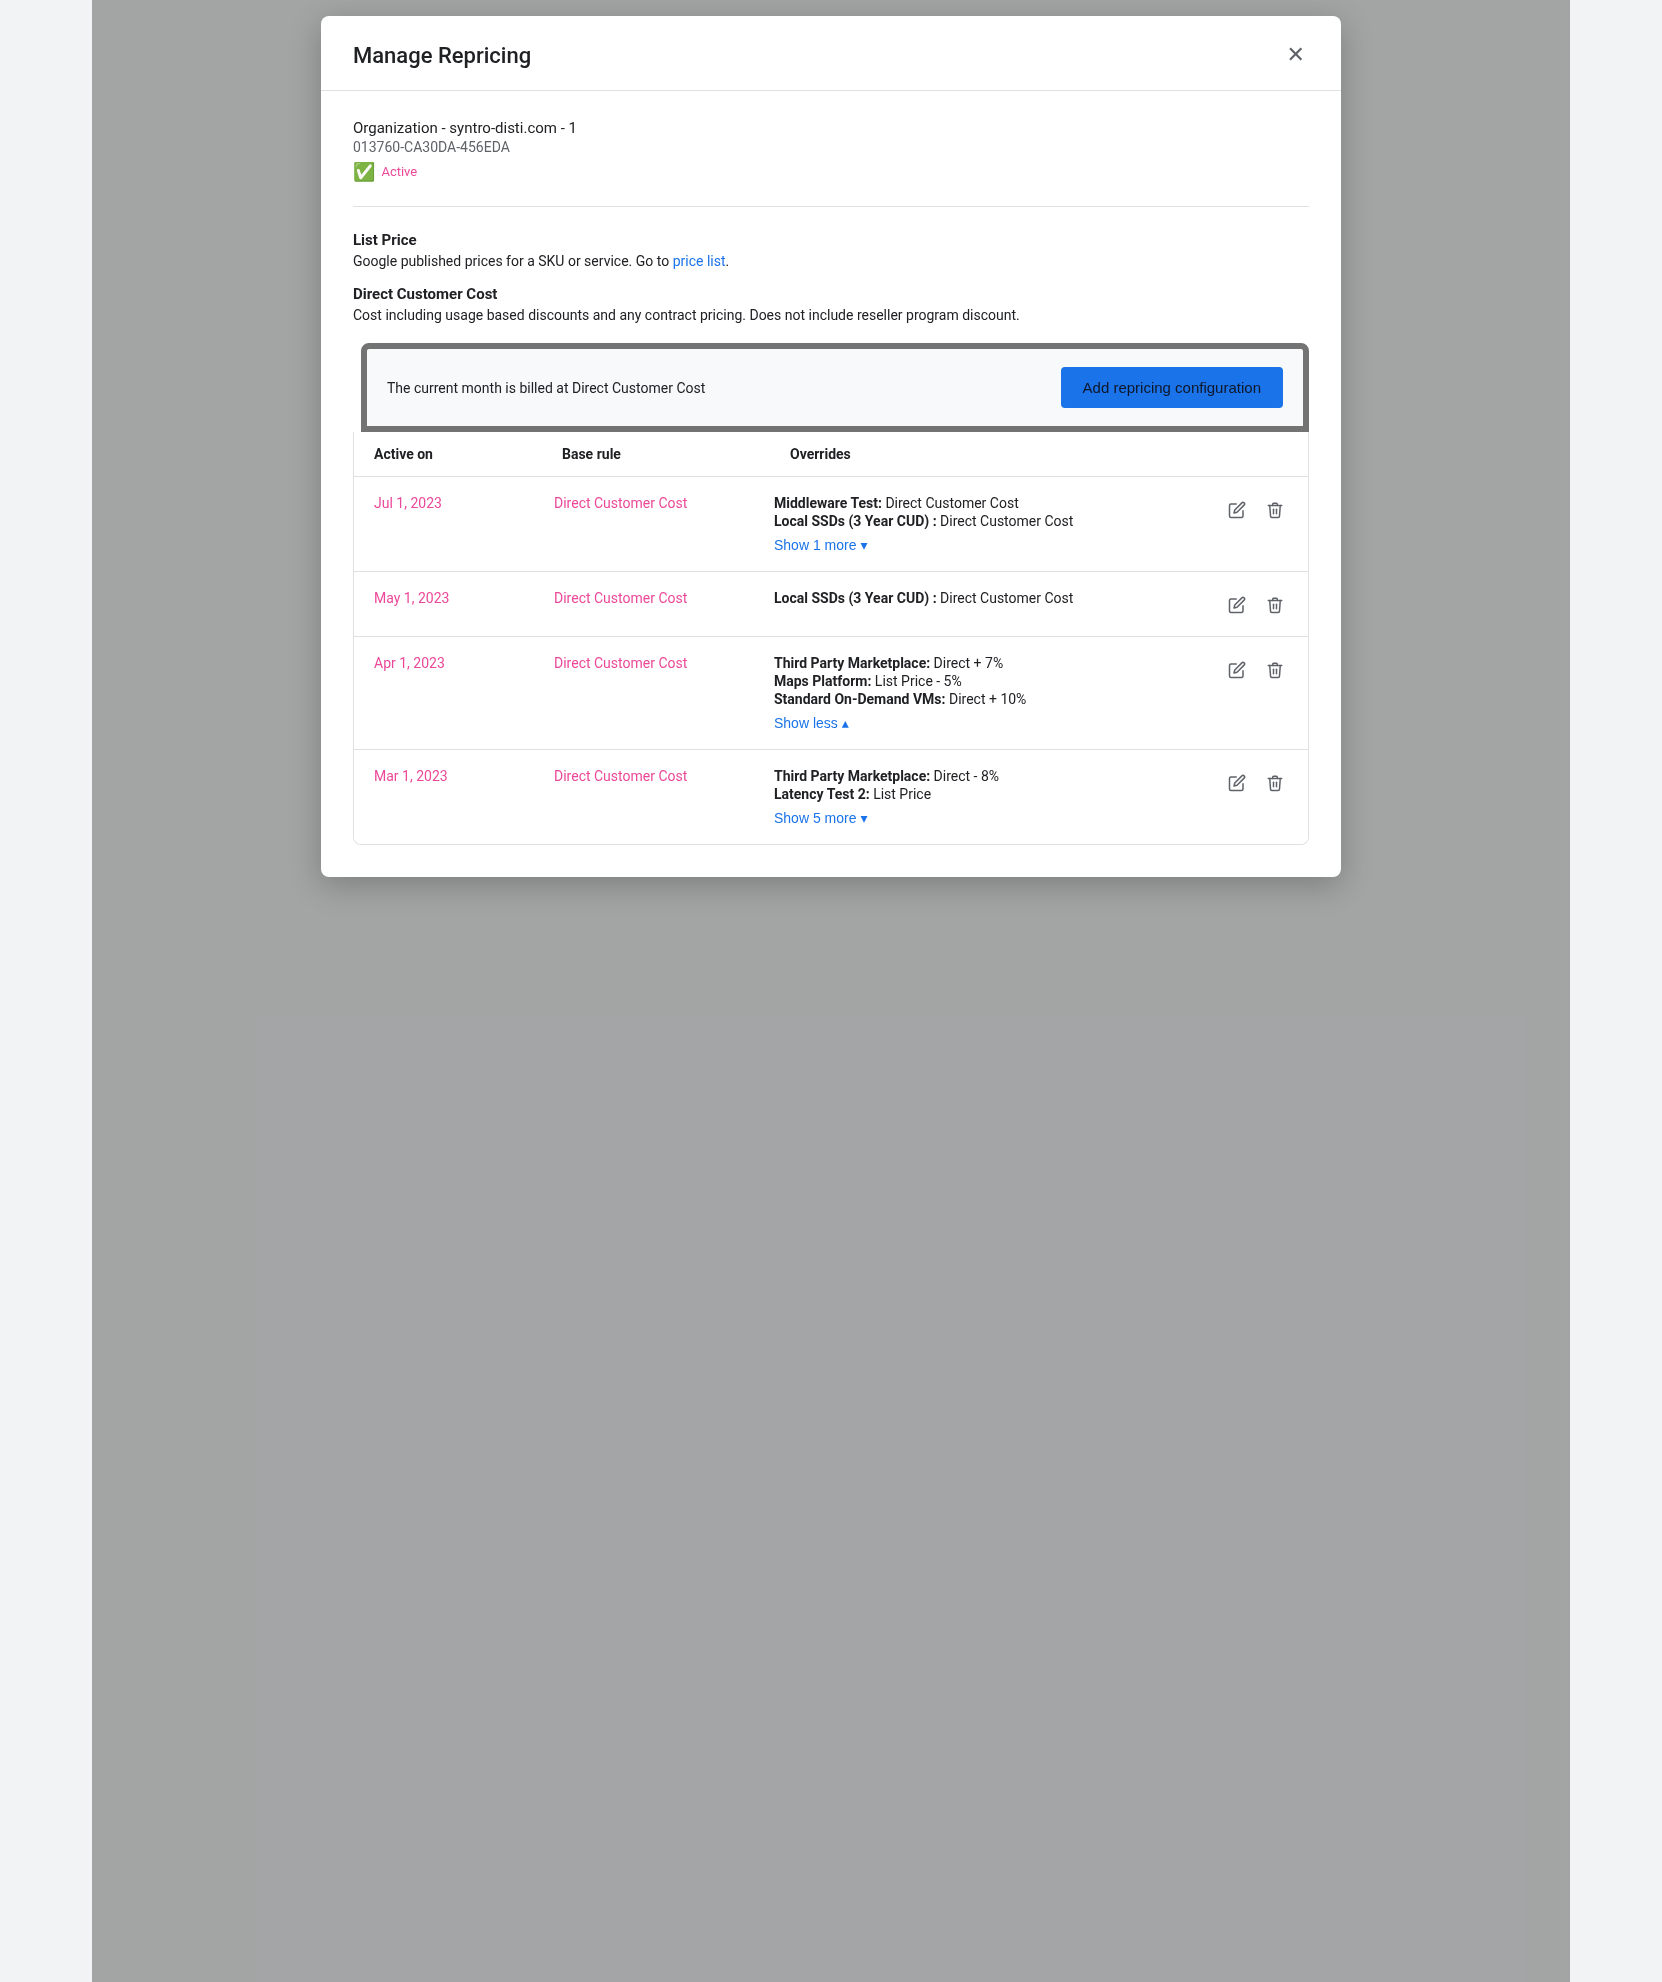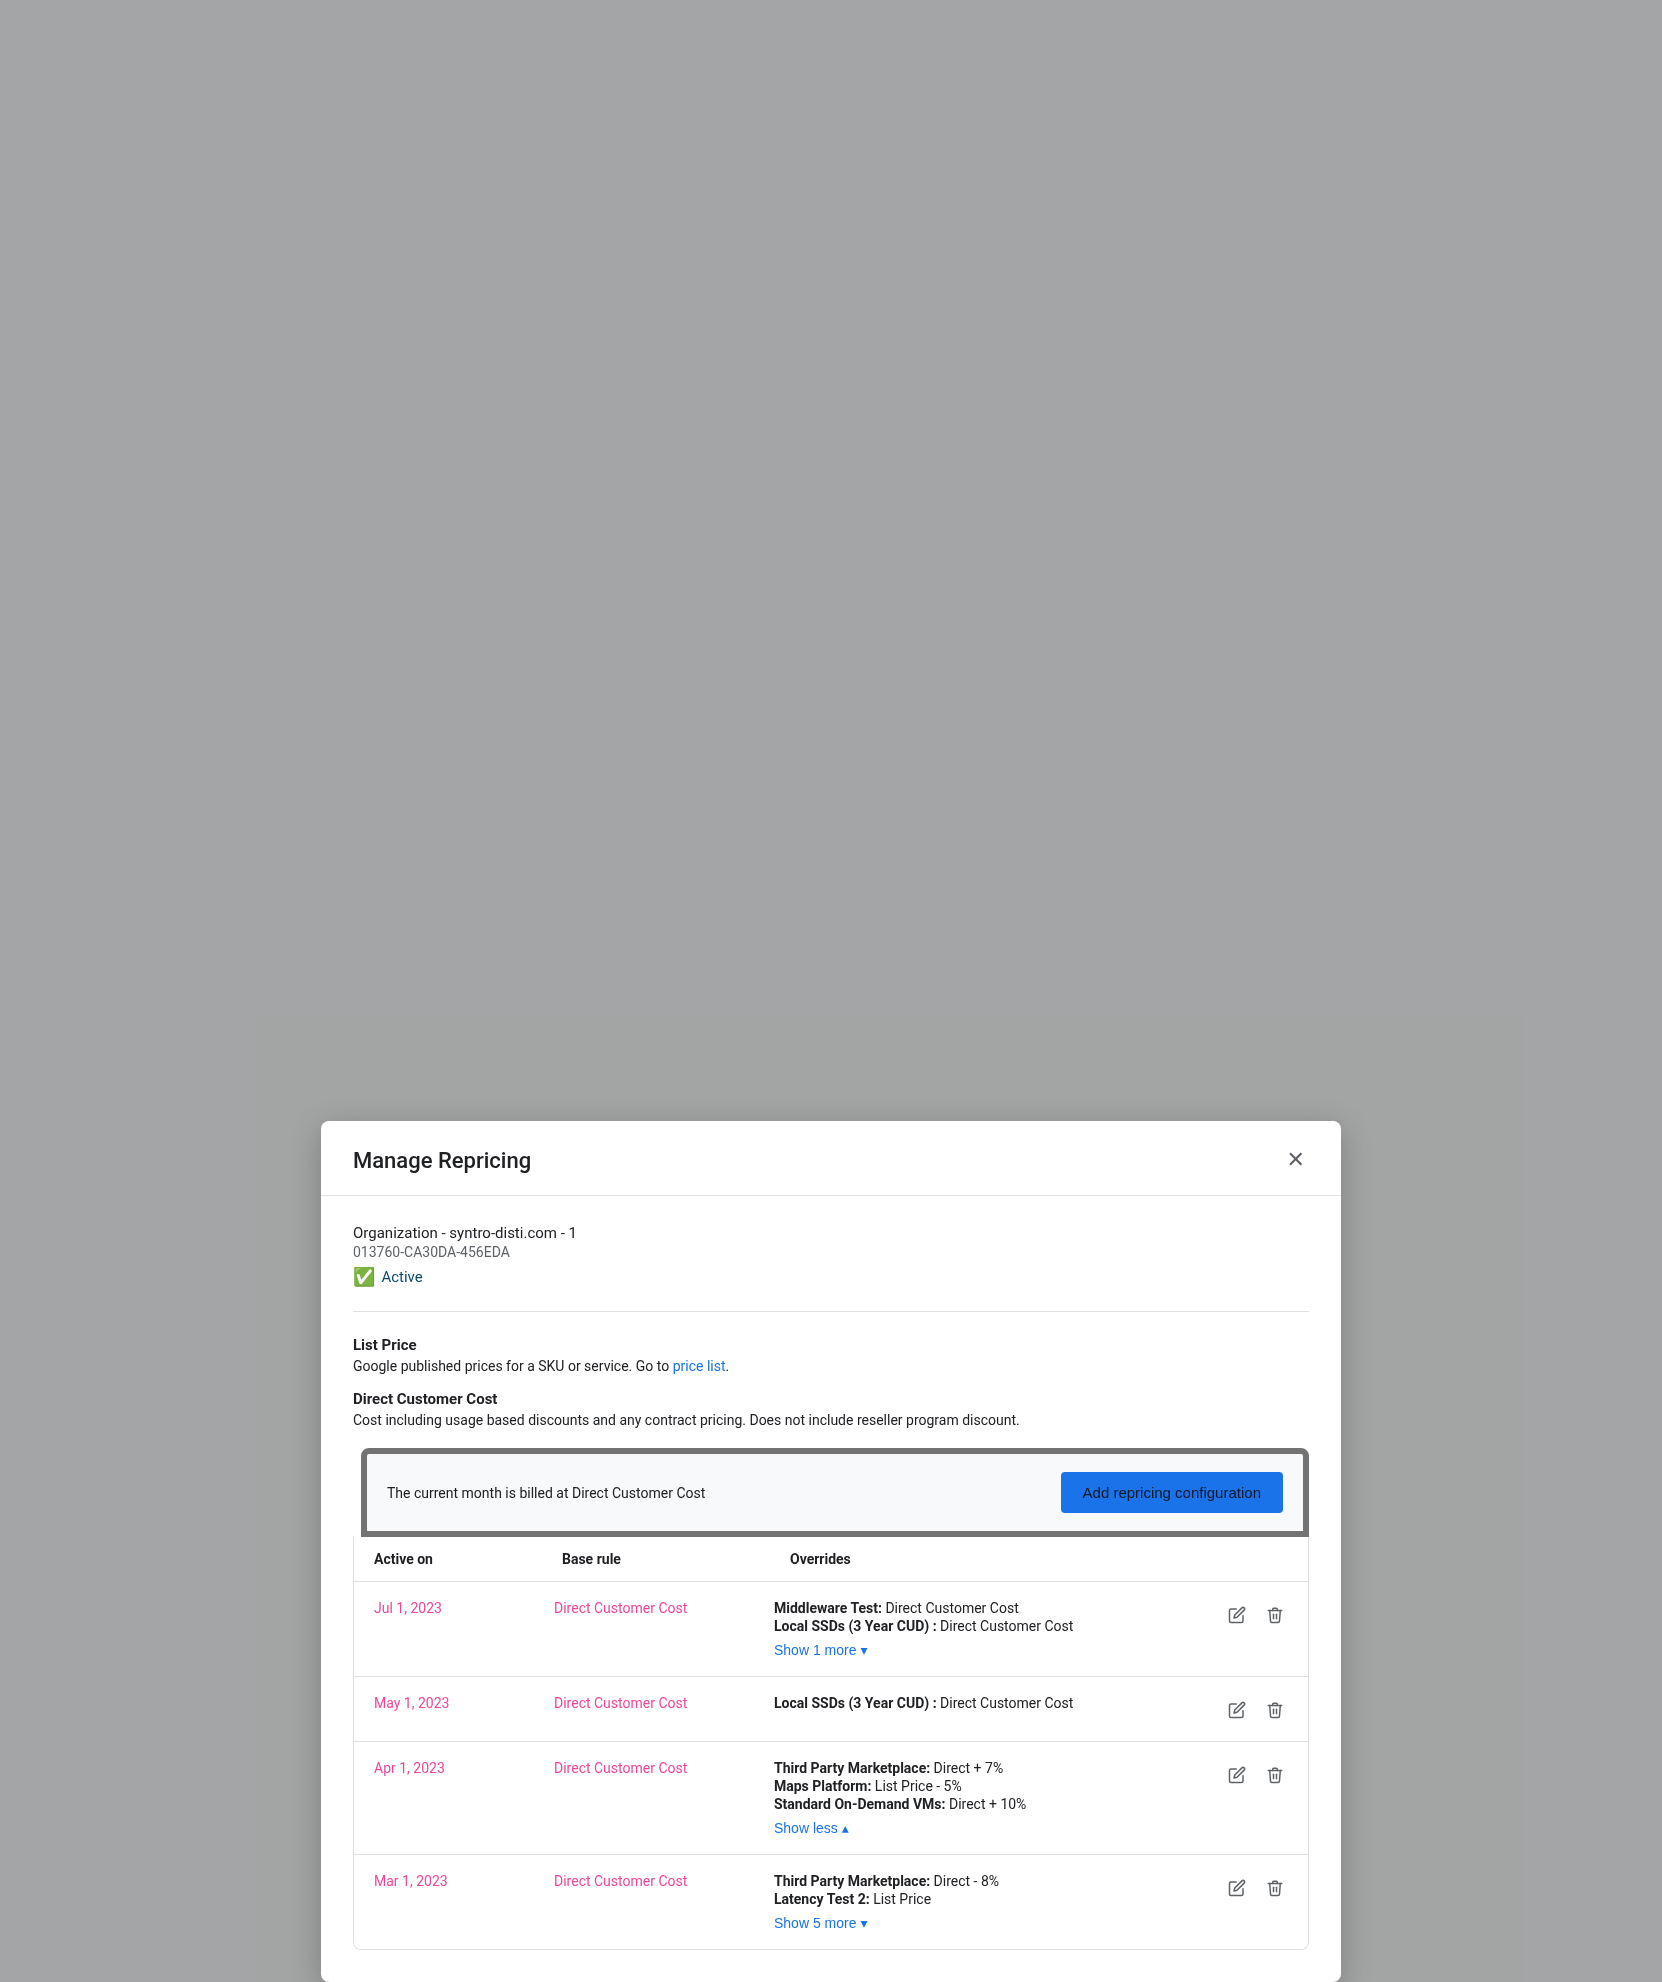--- a/index.html
+++ b/index.html
@@ -6,26 +6,26 @@
     body {
       font-family: 'Google Sans', Roboto, Arial, sans-serif;
       background: #f1f3f4;
       display: flex;
       justify-content: center;
       align-items: flex-start;
       min-height: 100vh;
       padding: 0;
     }
     .modal-overlay {
-      width: 1662px;
+      width: 1478px;
       min-height: 1982px;
       background: rgba(0,0,0,0.32);
       display: flex;
       justify-content: center;
-      align-items: flex-end;
+      align-items: flex-start;
       padding-top: 16px;
     }
     .modal {
       background: #fff;
       border-radius: 8px;
       width: 1020px;
       padding: 0;
       position: relative;
       box-shadow: 0 8px 32px rgba(0,0,0,0.24);
       overflow: hidden;
@@ -77,22 +77,22 @@
       display: flex;
       align-items: center;
       gap: 6px;
       margin-top: 6px;
     }
     .status-icon {
       color: #34a853;
       font-size: 18px;
     }
     .status-text {
-      font-size: 15px;
-      color: #0c4a6e;
+      font-size: 13px;
+      color: #ec4899;
     }
     .divider {
       border: none;
       border-top: 1px solid #e0e0e0;
       margin: 24px 0;
     }
     .price-section {
       margin-bottom: 10px;
     }
     .price-desc {

